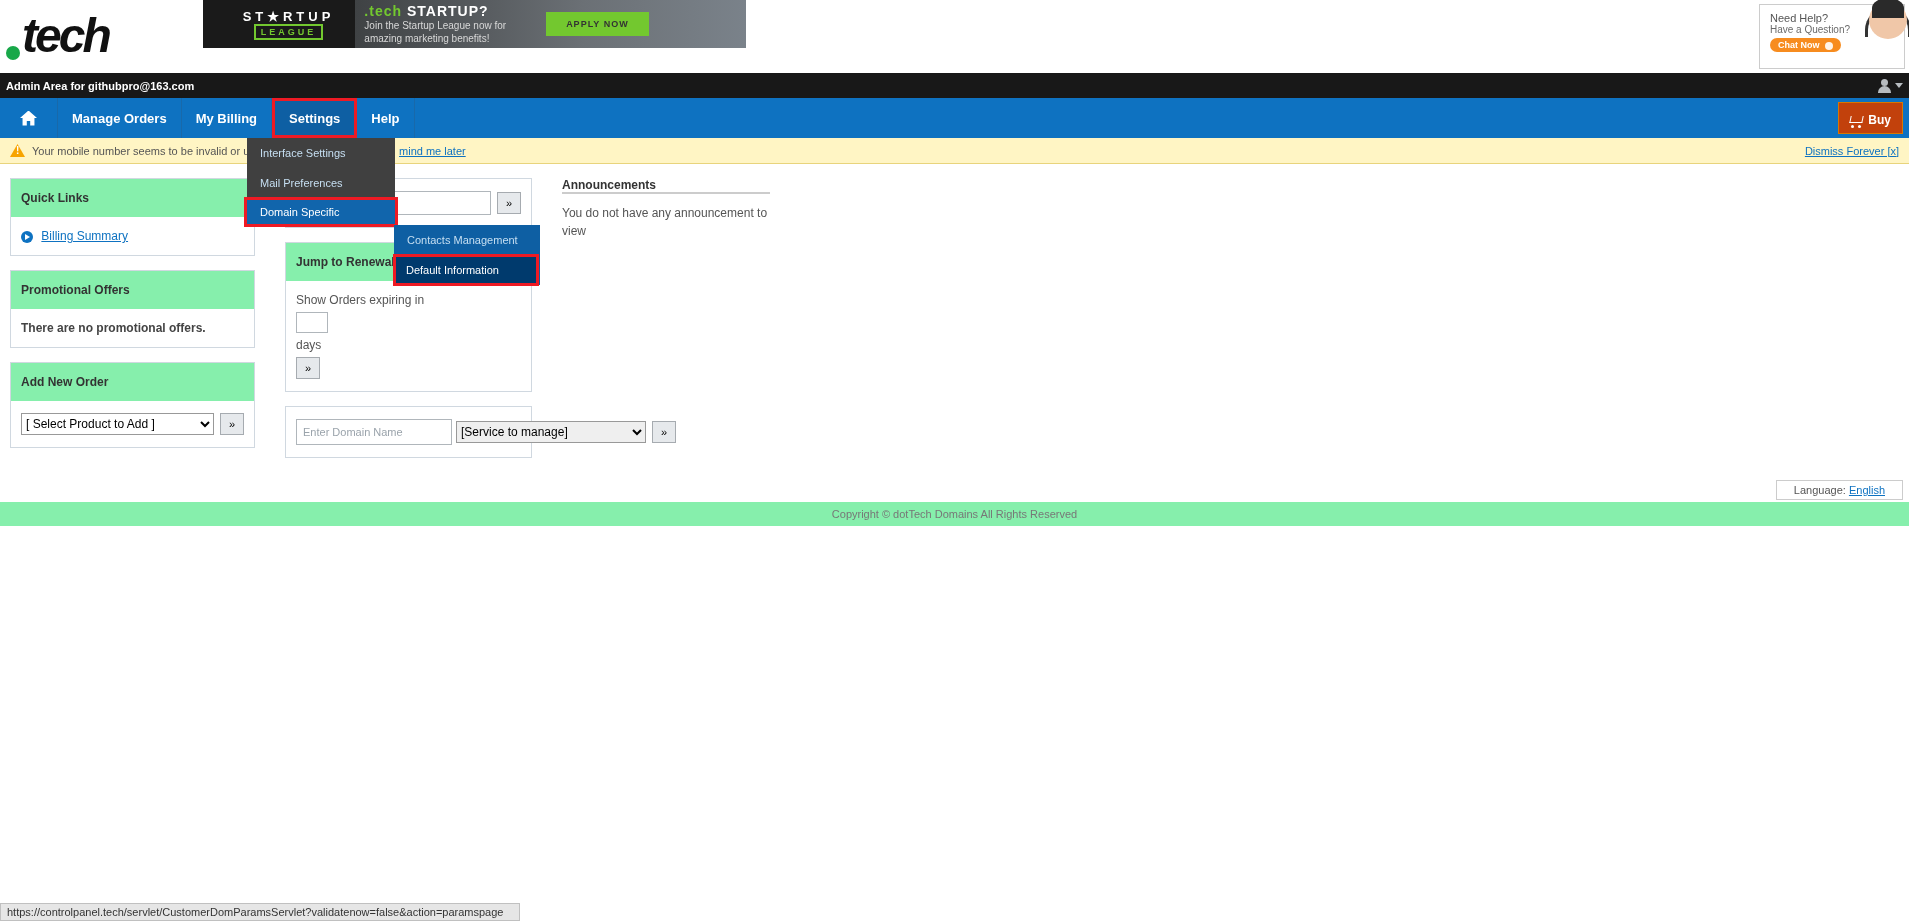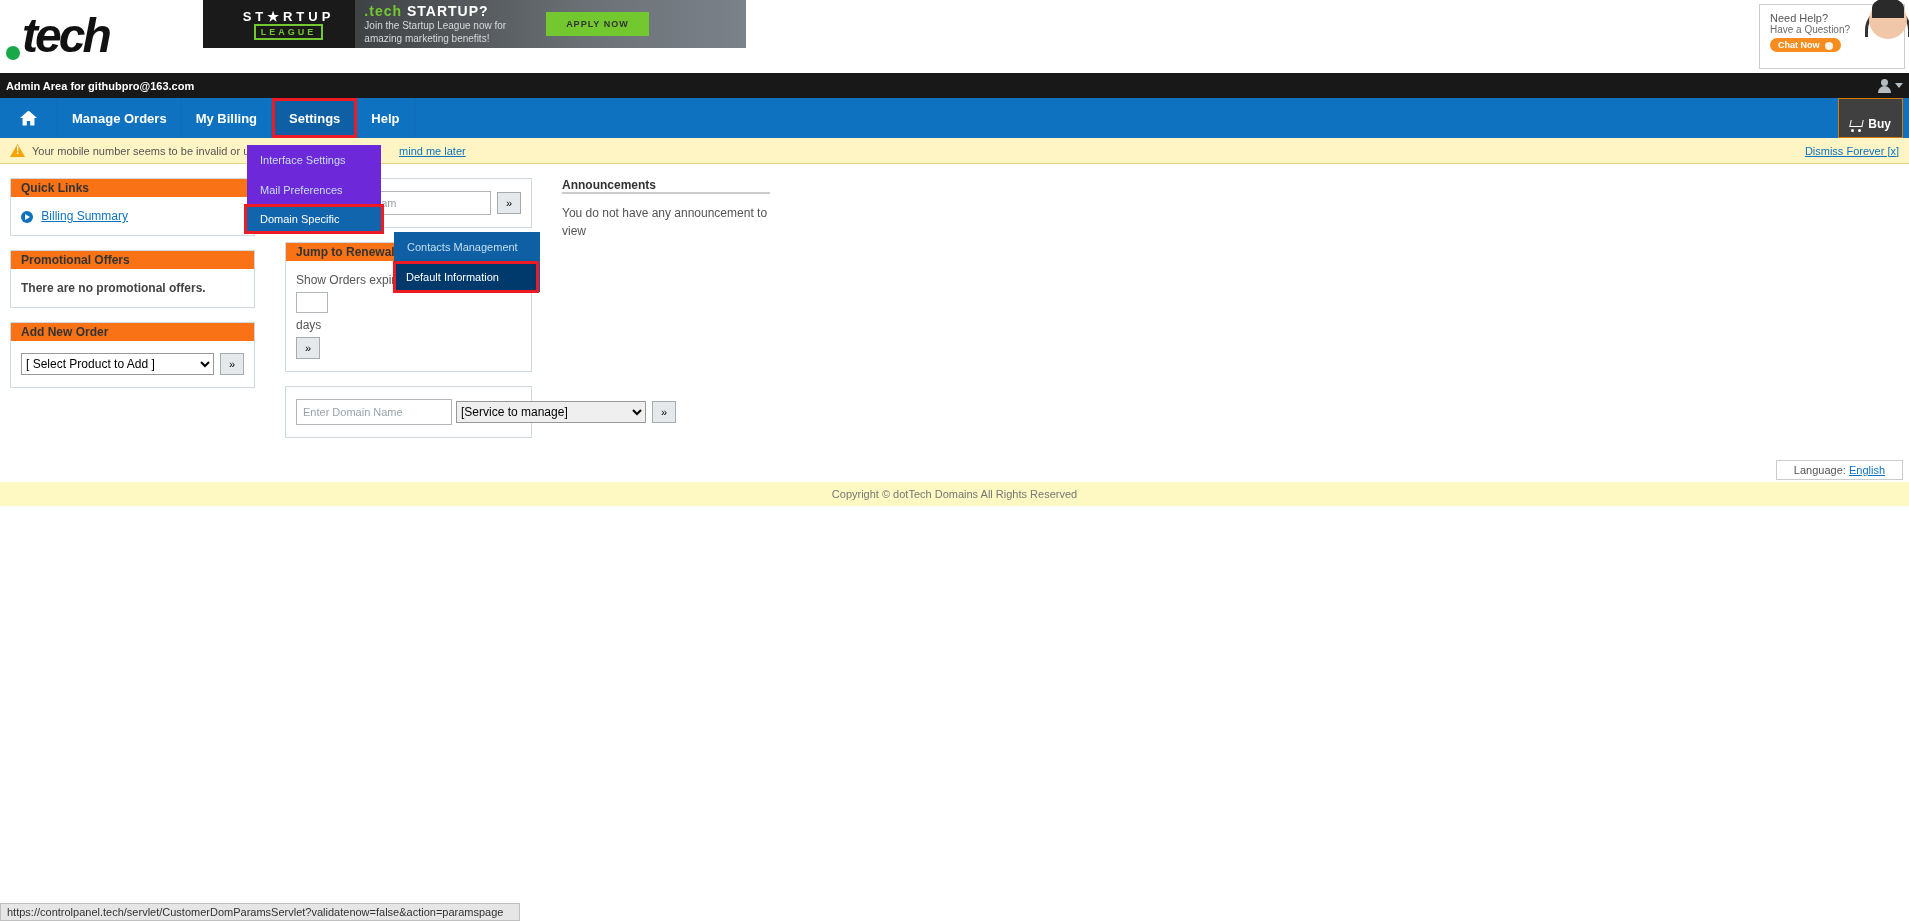--- a/index.html
+++ b/index.html
@@ -33,45 +33,45 @@
 .user-icon { display:inline-block; width:14px; height:14px; position:relative; margin-right:3px; }
 .user-icon:before { content:''; position:absolute; top:0; left:3px; width:7px; height:7px; border-radius:50%; background:#b7bcc0; }
 .user-icon:after { content:''; position:absolute; top:7px; left:0; width:13px; height:7px; border-radius:7px 7px 0 0; background:#b7bcc0; }
 .caret-dn { display:inline-block; width:0; height:0; border-left:4px solid transparent; border-right:4px solid transparent; border-top:5px solid #b7bcc0; }
 
 .main-nav { background:#0e72c1; height:40px; display:flex; align-items:stretch; position:relative; }
 .nav-item { color:#fff; font-size:13px; font-weight:bold; display:flex; align-items:center; padding:0 14px; border-right:1px solid #1869aa; cursor:pointer; }
 .nav-home { padding:0 20px; }
 .home-icon { width:17px; height:15px; background:#fff; clip-path:polygon(50% 0,100% 50%,85% 50%,85% 100%,60% 100%,60% 70%,40% 70%,40% 100%,15% 100%,15% 50%,0 50%); }
 .nav-settings { background:#0e5fa3; border:3px solid #ee1a24; outline:none; }
-.buy-btn { margin-left:auto; margin-right:6px; align-self:center; background:#404040; color:#fff; font-size:12px; font-weight:bold; padding:18px 11px 6px 9px; border:1px solid #d97700; display:flex; align-items:center; cursor:pointer; }
+.buy-btn { margin-left:auto; margin-right:6px; align-self:center; background:#c2410c; color:#fff; font-size:12px; font-weight:bold; padding:10px 11px 6px 9px; border:1px solid #d97700; display:flex; align-items:center; cursor:pointer; }
 .cart-icon { width:15px; height:12px; position:relative; margin-right:5px; }
 .cart-icon:before { content:''; position:absolute; top:2px; left:2px; width:11px; height:6px; border:1.5px solid #fff; border-top:none; transform:skewX(-12deg); }
 .cart-icon:after { content:''; position:absolute; bottom:-2px; left:3px; width:3px; height:3px; border-radius:50%; background:#fff; box-shadow:7px 0 0 #fff; }
 
-.dropdown { position:absolute; top:47px; left:247px; background:#6d28d9; width:134px; z-index:100; }
+.dropdown { position:absolute; top:40px; left:247px; background:#404040; width:148px; z-index:100; }
 .dropdown-item { color:#c6dff2; font-size:11px; padding:9px 13px; cursor:pointer; }
 .dd-highlight { background:#1165ac; border:3px solid #ee1a24; margin:-1px -3px -1px -3px; width:calc(100% + 6px); padding:6px 13px; color:#fff; position:relative; }
 .submenu { position:absolute; top:87px; left:147px; background:#0e5fa3; width:146px; }
 .submenu-item { color:#c6dff2; font-size:11px; padding:9px 13px; cursor:pointer; }
 .sm-highlight { background:#003a6d; border:3px solid #ee1a24; color:#fff; padding:7px 10px; margin:-1px 1px -1px -1px; width:calc(100% + 0px); }
 
 .warning-bar { background:#fff5c4; border-bottom:1px solid #e8d47c; padding:6px 10px; display:flex; align-items:center; font-size:11px; color:#555; }
 .warn-icon { width:15px; height:13px; background:#f7a400; clip-path:polygon(50% 0,100% 100%,0 100%); position:relative; margin-right:7px; }
 .warn-icon:after { content:'!'; position:absolute; top:1px; left:6px; color:#fff; font-size:10px; font-weight:bold; }
 .warning-bar a { color:#0e72c1; }
 .dismiss-link { margin-left:auto; color:#0e72c1; text-decoration:underline; cursor:pointer; }
 
 .content { display:flex; padding:14px 10px 20px; gap:30px; align-items:flex-start; }
 .col { display:flex; flex-direction:column; gap:14px; }
 .col1 { width:245px; }
 .col2 { width:247px; }
 
 .panel { border:1px solid #d0d8e0; }
-.panel-head { background:#f97316; padding:2px 10px; font-size:12px; font-weight:bold; color:#333; }
+.panel-head { background:#86efac; padding:12px 10px; font-size:12px; font-weight:bold; color:#333; }
 .panel-body { background:#fff; padding:12px 10px; font-size:12px; color:#444; }
 
 .link-blue { color:#0e72c1; text-decoration:underline; cursor:pointer; }
 .arrow-bullet { display:inline-block; width:12px; height:12px; border-radius:50%; background:#0e72c1; position:relative; margin-right:5px; vertical-align:middle; }
 .arrow-bullet:after { content:''; position:absolute; top:3px; left:4px; width:0; height:0; border-top:3px solid transparent; border-bottom:3px solid transparent; border-left:5px solid #fff; }
 
 .field-row { display:flex; align-items:center; gap:6px; }
 .text-input { height:24px; border:1px solid #b0b6bb; padding:0 6px; font-size:11px; color:#333; }
 .text-input::placeholder { color:#9aa3ab; }
 .go-btn { width:24px; height:22px; border:1px solid #a6abb0; background:#e6e9ec; font-size:11px; cursor:pointer; }
@@ -79,21 +79,21 @@
 .days-row { display:flex; align-items:flex-start; gap:5px; color:#555; font-size:12px;flex-direction:column; }
 .days-input { width:32px; height:21px; border:1px solid #b0b6bb; font-size:11px; text-align:center; }
 
 .announce { width:208px; }
 .announce h3 { font-size:12px; font-weight:bold; color:#333; border-bottom:2px solid #ccc; margin-bottom:10px; }
 .announce p { font-size:12px; color:#555; line-height:1.5; }
 
 .footer-lang { text-align:right; padding:2px 6px; }
 .lang-box { display:inline-block; border:1px solid #ccc; padding:3px 17px; font-size:11px; color:#555; }
 .lang-box a { color:#0e72c1; }
-.footer-copy { background:#fef9c3; text-align:center; padding:6px; font-size:11px; color:#777; }
+.footer-copy { background:#86efac; text-align:center; padding:6px; font-size:11px; color:#777; }
 
 .status-bar { position:fixed; bottom:0; left:0; width:520px; background:#e6e6e6; border:1px solid #c0c0c0; padding:2px 6px; font-size:11px; color:#333; }
 </style>
 </head>
 <body>
 
 <div class="header-top">
   <div class="logo">
     <span class="logo-dot"></span>
     <span class="logo-text">tech</span>

